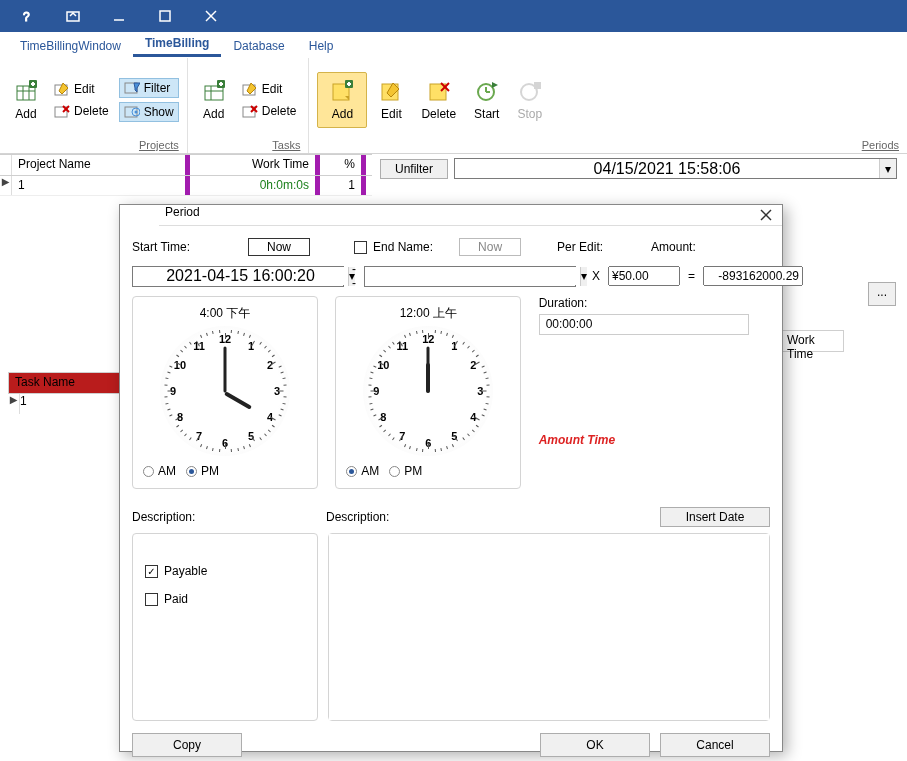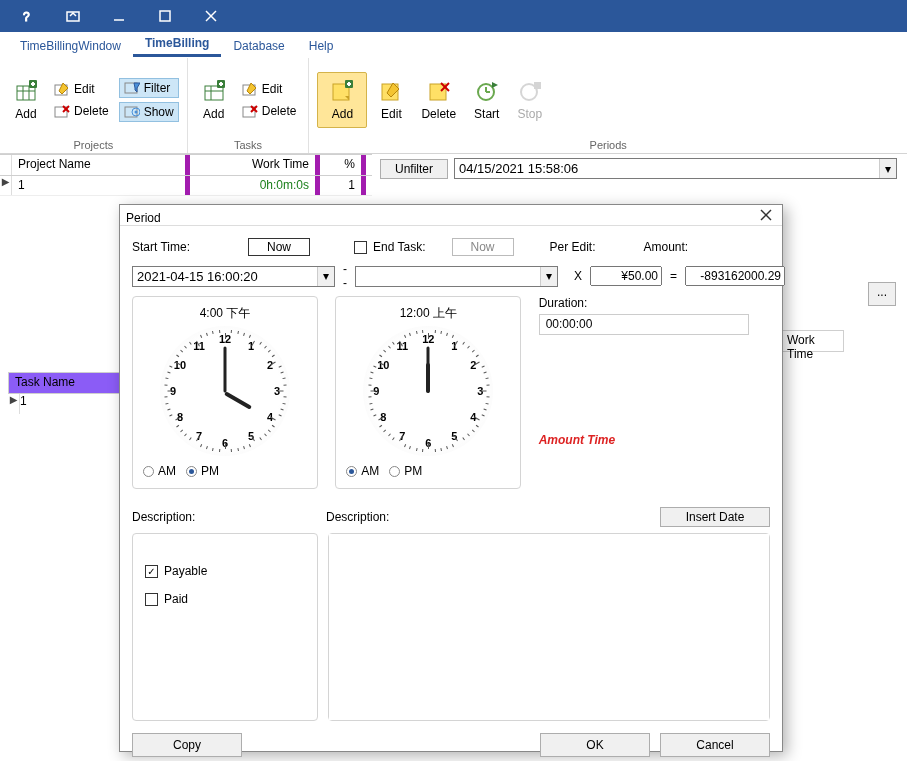--- a/index.html
+++ b/index.html
@@ -7,44 +7,44 @@
 .titlebar { height: 32px; background: #2b579a; color: #fff; display: flex; align-items: center; padding: 0 4px; }
 .titlebar .title { flex: 1; text-align: center; font-size: 12px; }
 .tb-btn { width: 46px; height: 32px; display: flex; align-items: center; justify-content: center; }
 .tb-btn svg { stroke: #fff; fill: none; }
 .menubar { height: 26px; background: #fff; display: flex; align-items: flex-end; padding: 0 8px; border-bottom: 1px solid #fff; }
 .menu-item { padding: 4px 12px; color: #2b579a; cursor: default; }
 .menu-item.active { font-weight: bold; border-bottom: 3px solid #2b579a; }
 .ribbon { display: flex; background: #fff; border-bottom: 1px solid #d4d4d4; height: 96px; }
 .ribbon-group { padding: 4px 8px 2px 8px; border-right: 1px solid #e1e1e1; display: flex; flex-direction: column; }
 .ribbon-group-body { display: flex; flex: 1; align-items: center; gap: 6px; }
-.ribbon-group-label { text-align: center; font-size: 11px; color: #666; padding-top: 2px; }
+.ribbon-group-label { text-align: right; font-size: 11px; color: #666; padding-top: 2px; text-decoration: underline; }
 .rb-big { display: flex; flex-direction: column; align-items: center; gap: 4px; padding: 2px 6px; }
 .rb-big.add-hl { background: #ffe699; border: 1px solid #d4b34a; border-radius: 2px; padding: 6px 12px; }
 .rb-icon { width: 24px; height: 24px; display: inline-flex; align-items: center; justify-content: center; }
 .rb-col { display: flex; flex-direction: column; gap: 4px; }
 .rb-small { display: flex; align-items: center; gap: 4px; padding: 1px 4px; }
 .rb-small.pressed { background: #cde6f7; border: 1px solid #92c0e0; }
 .disabled { color: #aaa; }
 .disabled svg { opacity: 0.4; }
 .grid-header { display: flex; height: 22px; border-top: 1px solid #cfcfcf; border-bottom: 1px solid #cfcfcf; background: #fff; }
 .grid-header .cell, .grid-row .cell { border-right: 5px solid #a21caf; padding: 2px 6px; overflow: hidden; white-space: nowrap; }
 .grid-row { display: flex; height: 20px; border-bottom: 1px solid #eee; }
 .row-indicator { width: 12px; border-right: 1px solid #ddd; text-align: center; font-size: 10px; color: #444; }
 .unfilter-bar { display: flex; align-items: center; padding: 4px 0 4px 8px; gap: 6px; }
 .btn { background: #f0f0f0; border: 1px solid #adadad; padding: 2px 14px; cursor: default; text-align: center; }
 .combo { display: flex; border: 1px solid #7a7a7a; background: #fff; height: 21px; align-items: center; }
-.combo input { border: none; flex: 1; padding: 0 4px; outline: none; font-size: 13px; }
+.combo input { border: none; flex: 1; padding: 0 4px; outline: none; font-size: 16px; text-align: center; }
 .combo .drop { width: 17px; height: 19px; border-left: 1px solid #ccc; display: flex; align-items: center; justify-content: center; background: #f0f0f0; }
 .right-col-header { position: absolute; left: 782px; top: 330px; width: 62px; height: 22px; border: 1px solid #cfcfcf; padding: 2px 4px; background: #fff; }
 .ellipsis-btn { position: absolute; left: 868px; top: 282px; width: 28px; height: 24px; border: 1px solid #adadad; background: #f0f0f0; text-align: center; line-height: 18px; }
-.task-header { position: absolute; left: 8px; top: 372px; width: 114px; height: 22px; border: 1px solid #cfcfcf; padding: 2px 6px; background: #8b5cf6; }
+.task-header { position: absolute; left: 8px; top: 372px; width: 114px; height: 22px; border: 1px solid #cfcfcf; padding: 2px 6px; background: #b91c1c; }
 .task-row { position: absolute; left: 8px; top: 394px; display: flex; height: 20px; }
 .dialog { position: absolute; left: 119px; top: 204px; width: 664px; height: 548px; background: #fff; border: 1px solid #888; box-shadow: 4px 4px 14px rgba(0,0,0,0.3); display: flex; flex-direction: column; }
-.dlg-title { height: 24px; border-bottom: 1px solid #ddd; display: flex; align-items: flex-end; padding: 0 6px; }
+.dlg-title { height: 24px; border-bottom: 1px solid #ddd; display: flex; align-items: flex-start; padding: 0 6px; margin-left: 39px; }
 .dlg-title .t { flex: 1; }
 .dlg-close { width: 20px; height: 20px; display: flex; align-items: center; justify-content: center; }
 .dlg-body { flex: 1; padding: 12px; position: relative; }
 .row-top { display: flex; align-items: center; gap: 8px; margin-bottom: 6px; }
 .lbl { white-space: nowrap; }
 .now-btn { border: 1px solid #333; padding: 1px 18px; background: #fff; font-size: 12px; }
 .now-btn.dim { color: #888; border-color: #bbb; }
 .combo-wide { width: 212px; }
 .clock-box { border: 1px solid #d4d4d4; border-radius: 4px; padding: 6px 6px 10px 6px; width: 186px; display: inline-block; margin-right: 14px; vertical-align: top; }
 .clock-label { text-align: center; padding: 2px 0 4px 0; }
@@ -323,42 +323,42 @@
       </div>
   </div>
   <div class="dlg-body">
 
     <div class="row-top">
       <span class="lbl" style="width:108px">Start Time:</span>
       <span class="now-btn">Now</span>
       <span style="width:28px"></span>
       <label class="chk" style="margin:0">
           <span class="box"></span>
-          <span class="lbl">End Task:</span>
+          <span class="lbl">End Name:</span>
         </label>
       <span style="width:10px"></span>
       <span class="now-btn dim">Now</span>
       <span style="width:20px"></span>
       <span class="lbl" style="width:86px">Per Edit:</span>
       <span class="lbl">Amount:</span>
     </div>
 
     <div class="row-top">
       <div class="combo combo-wide">
         <input type="text" value="2021-04-15 16:00:20" style="">
         <div class="drop">▾</div>
       </div>
       <span>--</span>
       <div class="combo combo-wide">
         <input type="text" value="" style="">
         <div class="drop">▾</div>
       </div>
       <span style="width:8px"></span>
       <span>X</span>
-      <input class="tbx" style="width: 72px; text-align: right;" value="¥50.00">
+      <input class="tbx" style="width: 72px; " value="¥50.00">
       <span>=</span>
       <input class="tbx" style="width: 100px; text-align: right;" value="-893162000.29">
     </div>
 
     <div style="margin-top:4px">
       <div class="clock-box">
         <div class="clock-label">4:00 下午</div>
         <div class="clock">
           <div class="clock-face" id="clock1">
             <div class="hand hour" style="transform:rotate(30deg)"></div>

